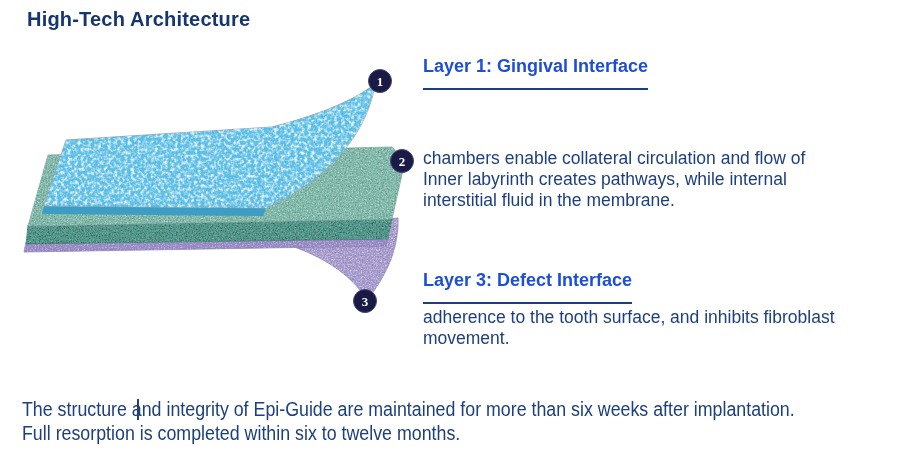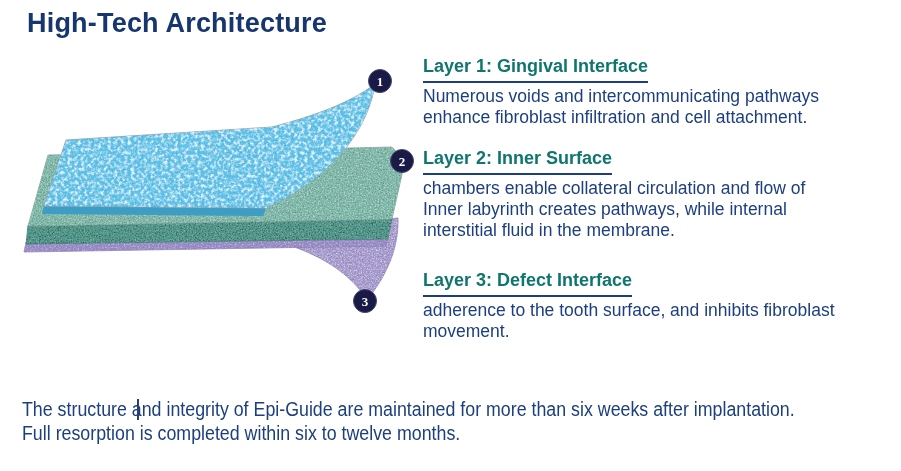--- a/index.html
+++ b/index.html
@@ -5,31 +5,31 @@
   html, body { margin: 0; padding: 0; }
   body {
     width: 901px; height: 471px;
     background: #ffffff;
     overflow: hidden;
     position: relative;
     font-family: "Liberation Sans", sans-serif;
   }
   .page-title {
     position: absolute; left: 27px; top: 8px;
-    font-size: 27px; font-weight: bold;
+    font-size: 20px; font-weight: bold;
     color: #17356f; letter-spacing: 0.2px;
   }
   .illustration { position: absolute; left: 18px; top: 55px; }
   .layer-col { position: absolute; left: 423px; width: 470px; }
   .layer-block { position: absolute; left: 0; }
   .layer-heading {
     display: inline-block;
-    font-size: 18px; font-weight: bold; color: #0f766e;
+    font-size: 18px; font-weight: bold; color: #1d4ed8;
     border-bottom: 2px solid #1d3f81;
-    padding-bottom: 4px; margin-bottom: 3px;
+    padding-bottom: 11px; margin-bottom: 3px;
     white-space: nowrap;
   }
   .layer-body { font-size: 17.5px; color: #1d3f81; line-height: 21px; }
   .layer-body div { white-space: nowrap; }
   .footer-text {
     position: absolute; left: 22px; top: 397px;
     font-size: 20px; color: #1c3f7f; line-height: 24px;
     transform: scaleX(0.89); transform-origin: 0 0;
     white-space: nowrap;
   }
@@ -104,28 +104,23 @@
   <g>
     <circle cx="347" cy="246" r="11.5" stroke="#45456f" stroke-width="1" fill="#1a1a47"></circle>
     <text x="347" y="251" text-anchor="middle" fill="#ffffff" font-family="Liberation Serif, serif" font-size="13" font-weight="bold">3</text>
   </g>
 </svg>
 
 <div class="layer-col" style="top:0;">
 
   <div class="layer-block" style="top:56px;">
     <div class="layer-heading">Layer 1: Gingival Interface</div>
-    <div class="layer-body">
-      <div>Numerous voids and intercommunicating pathways</div>
-      <div>enhance fibroblast infiltration and cell attachment.</div>
-    </div>
   </div>
 
   <div class="layer-block" style="top:148px;">
-    <div class="layer-heading">Layer 2: Inner Surface</div>
     <div class="layer-body">
       <div>chambers enable collateral circulation and flow of</div>
       <div>Inner labyrinth creates pathways, while internal</div>
       <div>interstitial fluid in the membrane.</div>
     </div>
   </div>
 
   <div class="layer-block" style="top:260px;margin-top:10px;">
     <div class="layer-heading">Layer 3: Defect Interface</div>
     <div class="layer-body">

